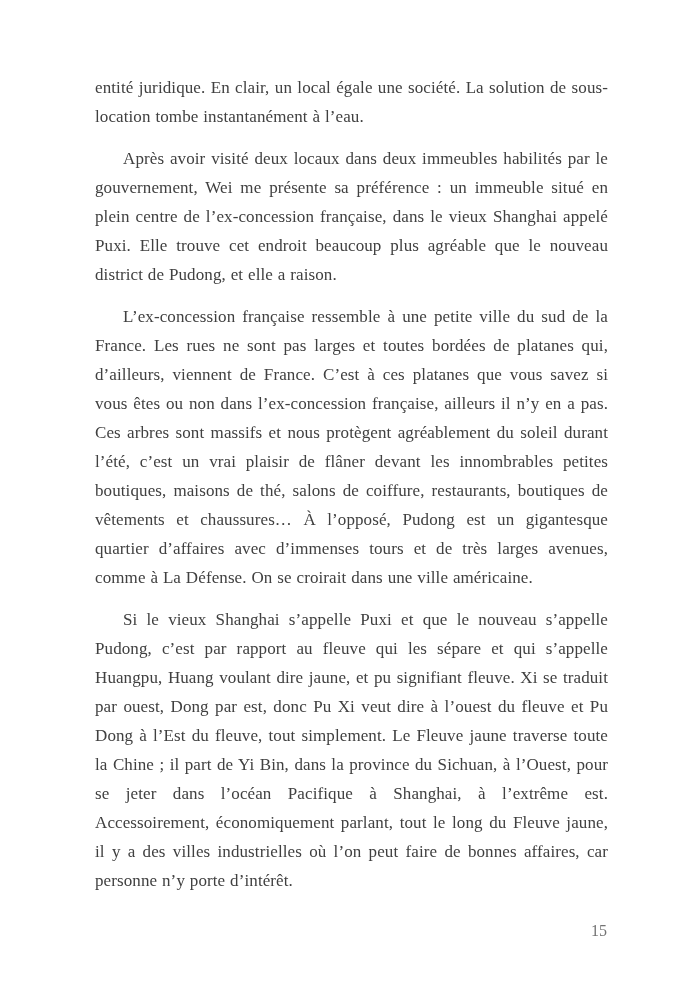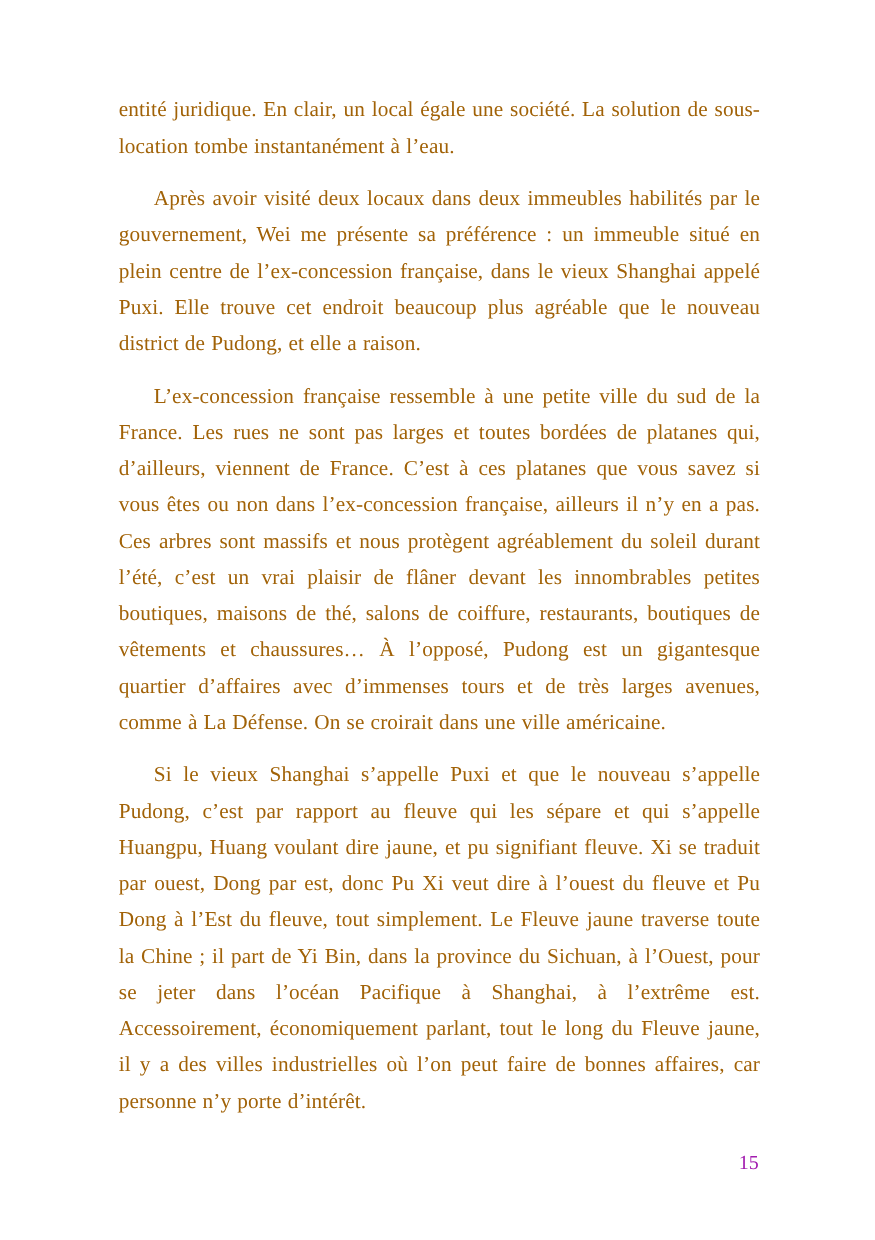--- a/index.html
+++ b/index.html
@@ -22,31 +22,31 @@
       box-sizing: border-box;
       padding: 73px 92px 0 95px;
     }
     .para {
       margin: 0 0 13px 0;
       font-size: 17px;
       line-height: 29px;
       text-align: justify;
       letter-spacing: 0.1px;
       word-spacing: 0.5px;
-      color: #a16207;
+      color: #404040;
     }
     .para.indented {
       text-indent: 28px;
     }
     .page-number {
       position: absolute;
       right: 93px;
       bottom: 52px;
       font-size: 16px;
-      color: #a21caf;
+      color: #737373;
     }
   </style>
 </head>
 <body>
 
 <div class="page">
   <p class="para">entité juridique. En clair, un local égale une société. La solution de sous-location tombe instantanément à l’eau.</p>
 
   <p class="para indented">Après avoir visité deux locaux dans deux immeubles habilités par le gouvernement, Wei me présente sa préférence : un immeuble situé en plein centre de l’ex-concession française, dans le vieux Shanghai appelé Puxi. Elle trouve cet endroit beaucoup plus agréable que le nouveau district de Pudong, et elle a raison.</p>
 

